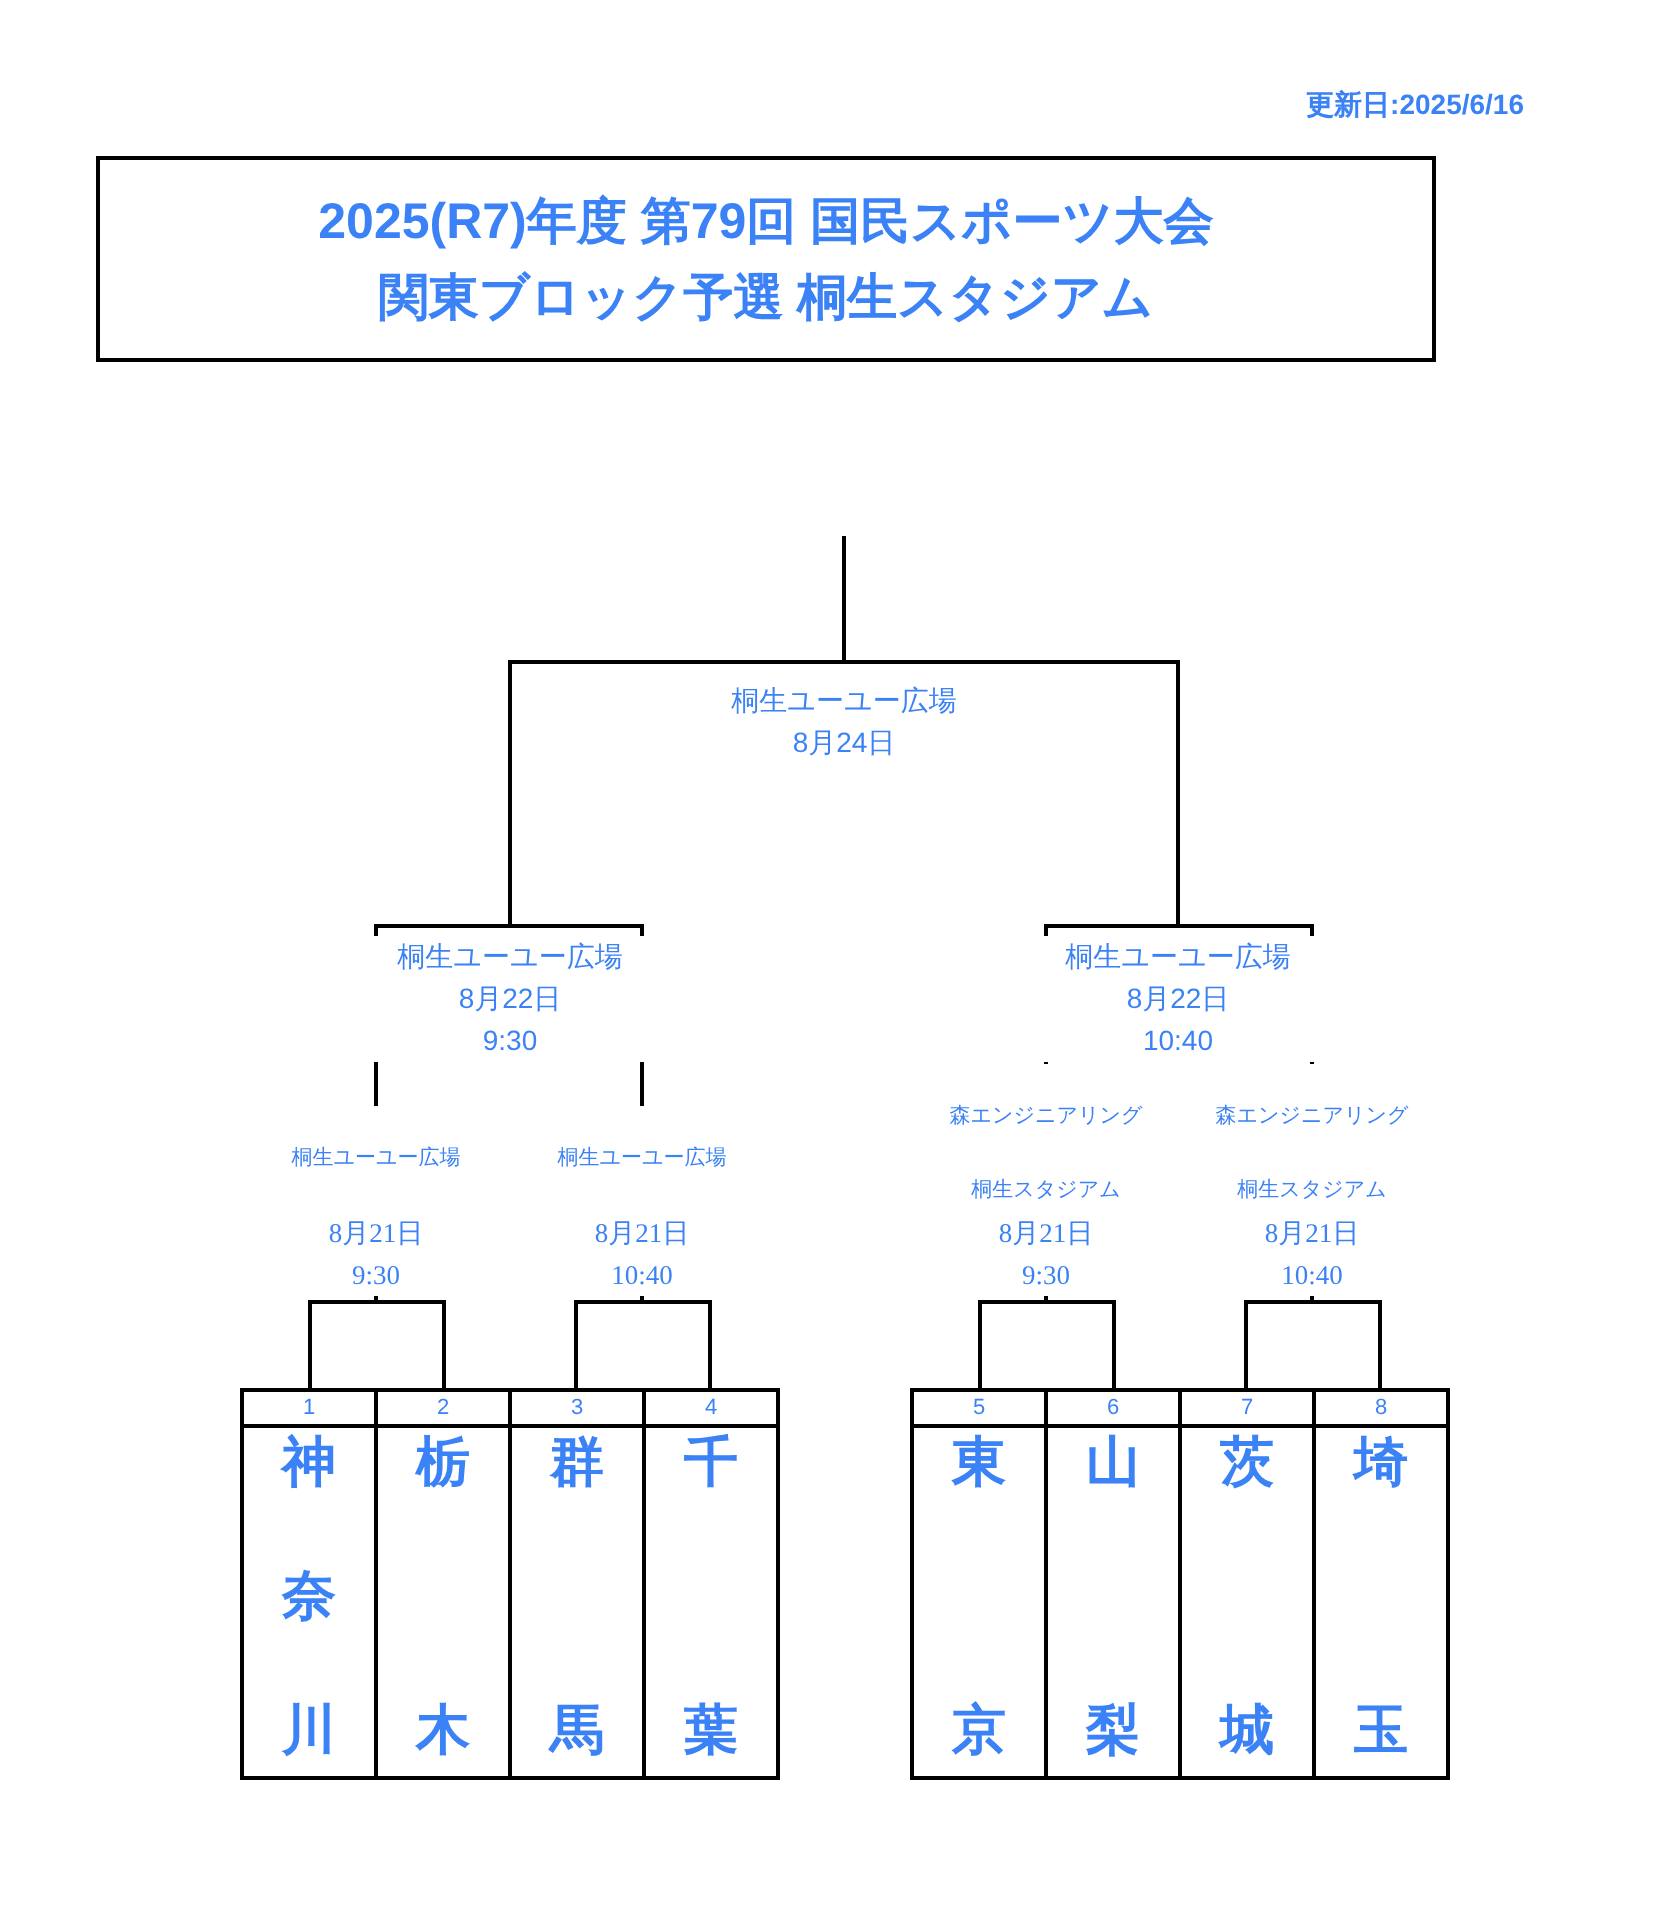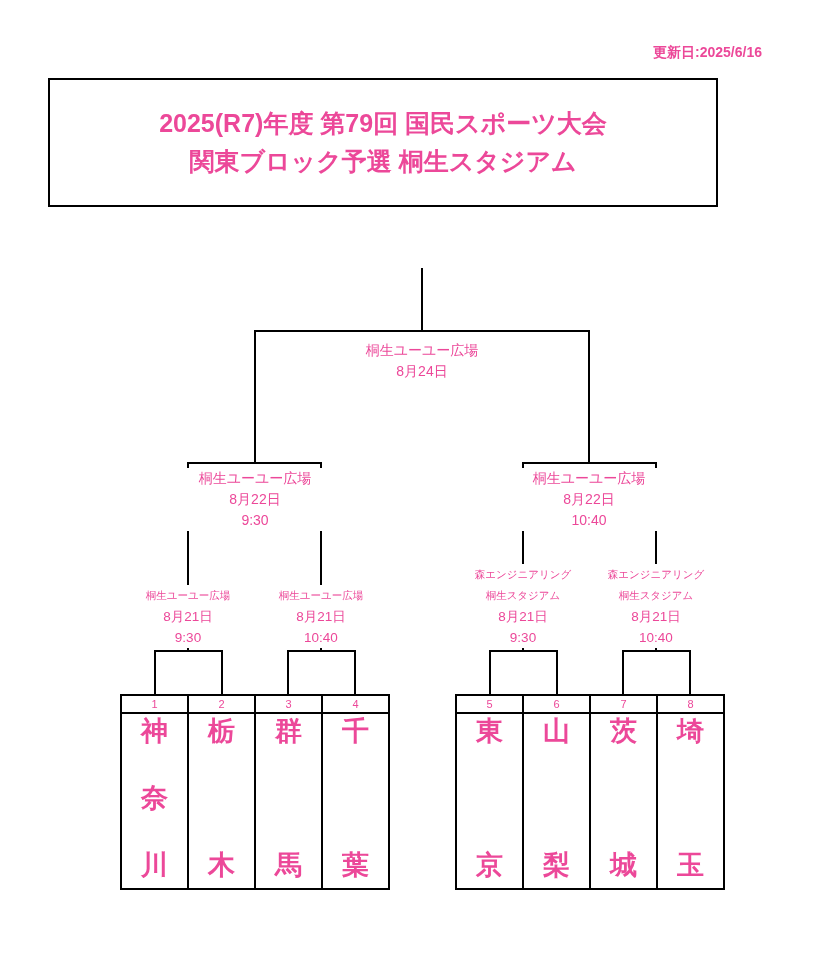--- a/index.html
+++ b/index.html
@@ -1,35 +1,35 @@
 <!DOCTYPE html>
 <html><head>
 <meta charset="utf-8">
 <style>
   html,body{margin:0;padding:0;background:#ffffff;}
-  .page{position:relative;width:838px;height:960px;background:#ffffff;color:#ec4899;
+  .page{position:relative;width:838px;height:960px;background:#ffffff;color:#3b82f6;
         font-family:"Liberation Sans","DejaVu Sans",sans-serif;overflow:hidden;}
 
   .updated{position:absolute;top:44px;right:76px;font-size:14px;font-weight:bold;}
 
-  .title-box{position:absolute;left:48px;top:78px;width:670px;height:129px;border:2px solid #000;
+  .title-box{position:absolute;left:48px;top:78px;width:670px;height:103px;border:2px solid #000;
              box-sizing:border-box;display:flex;flex-direction:column;justify-content:center;
              align-items:center;gap:5px;}
   .title-line{font-size:25px;font-weight:bold;}
 
   .hline,.vline{position:absolute;background:#000;}
   .hline{height:2px;}
   .vline{width:2px;}
 
   .mlabel{position:absolute;text-align:center;background:#ffffff;}
   .mlabel .ln{font-size:14px;line-height:21px;}
 
   .qlabel{position:absolute;text-align:center;background:#ffffff;}
-  .qlabel .vn{font-size:10.5px;line-height:21px;}
-  .qlabel .dt{font-size:13.5px;line-height:21px;}
+  .qlabel .vn{font-size:10.5px;line-height:21px;margin-top:16px;}
+  .qlabel .dt{font-size:13.5px;line-height:21px;font-family:Liberation Serif, serif;}
 
   .team-box{position:absolute;top:694px;width:270px;height:196px;border:2px solid #000;
             box-sizing:border-box;display:flex;}
   .team-col{flex:1;display:flex;flex-direction:column;min-width:0;}
   .team-col + .team-col{border-left:2px solid #000;}
   .seed{height:16px;line-height:16px;font-size:11px;text-align:center;border-bottom:2px solid #000;}
   .tname{flex:1;display:flex;flex-direction:column;justify-content:space-between;align-items:center;
          padding:4px 0 9px;font-size:27px;font-weight:bold;line-height:1;}
 </style>
 </head>

